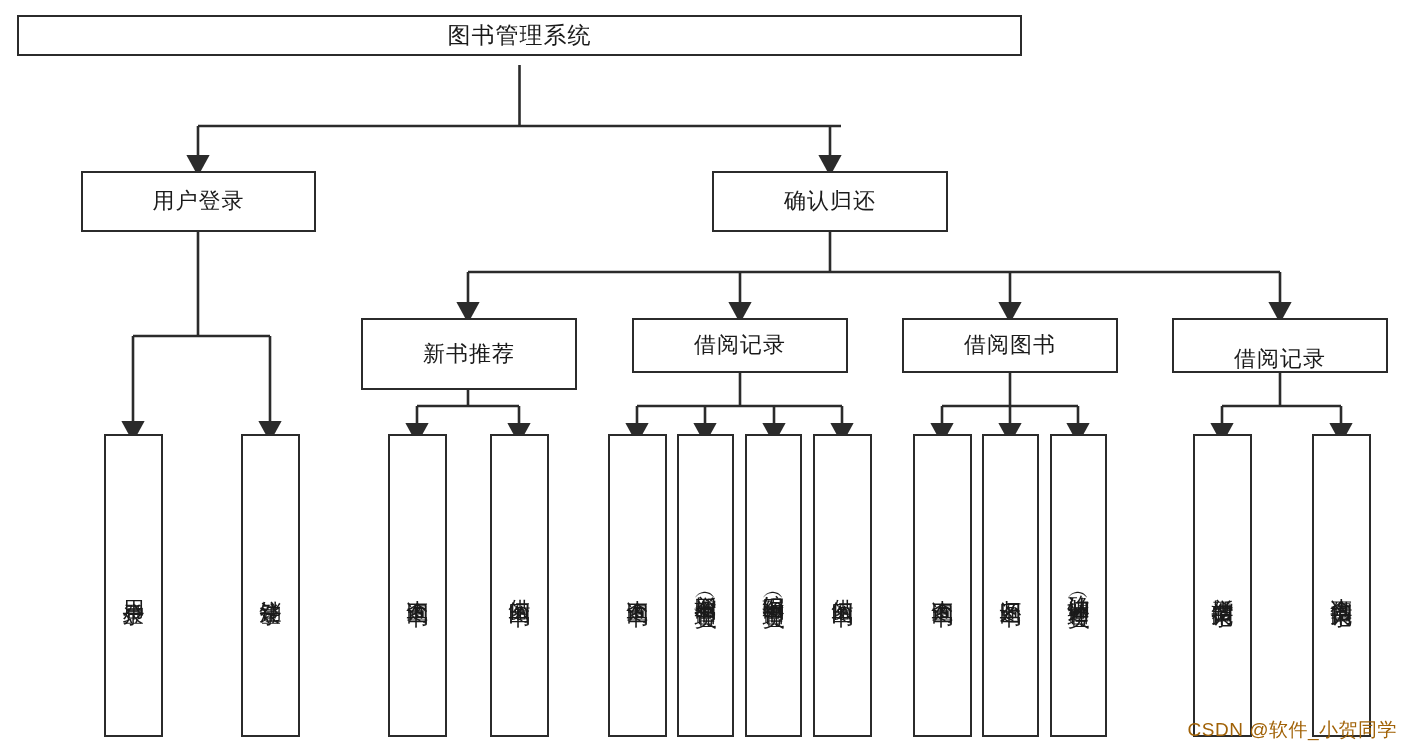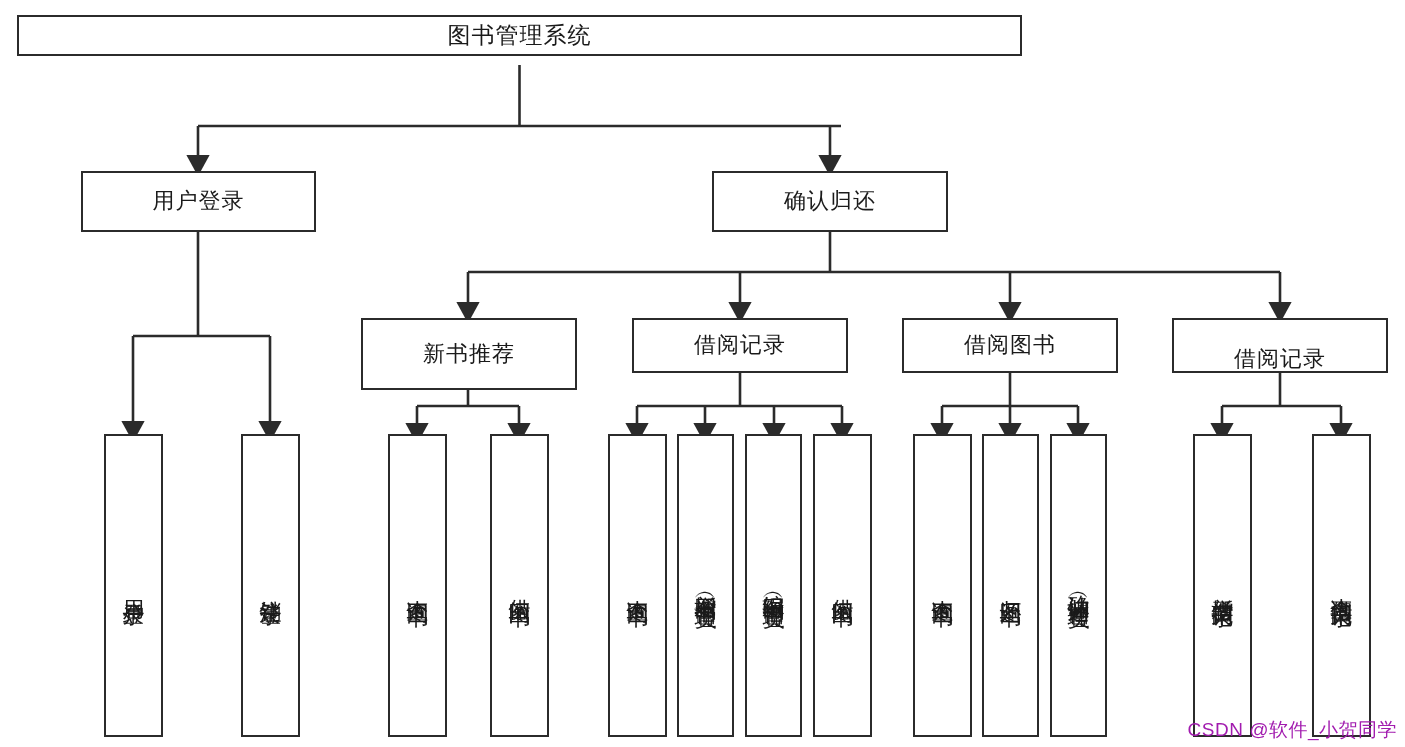--- a/index.html
+++ b/index.html
@@ -54,21 +54,21 @@
     line-height: 1.28;
     letter-spacing: 2px;
     white-space: nowrap;
     color: #1a1a1a;
   }
   .watermark {
     position: absolute;
     right: 8px;
     bottom: 4px;
     font-size: 19px;
-    color: #a21caf;
+    color: #a16207;
     white-space: nowrap;
     letter-spacing: 0.5px;
   }
 </style>
 </head>
 <body>
 
 <div id="canvas">
 
   <svg id="connectors" viewBox="0 0 1405 747" xmlns="http://www.w3.org/2000/svg">

